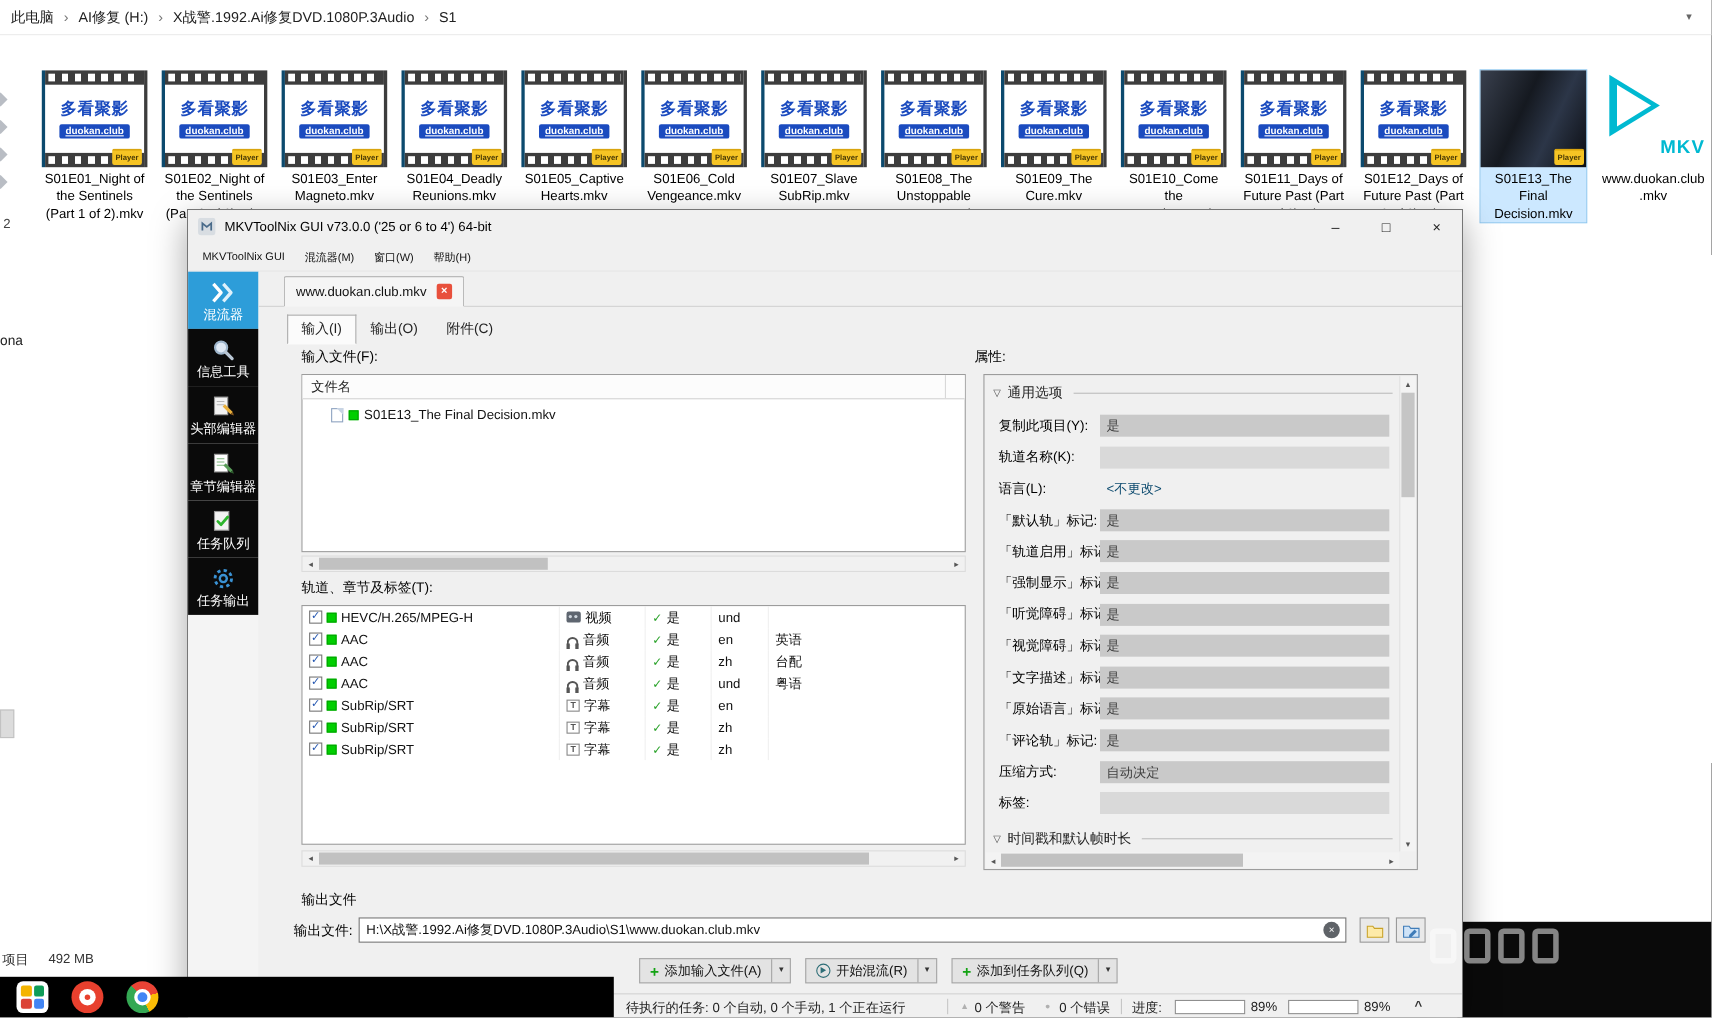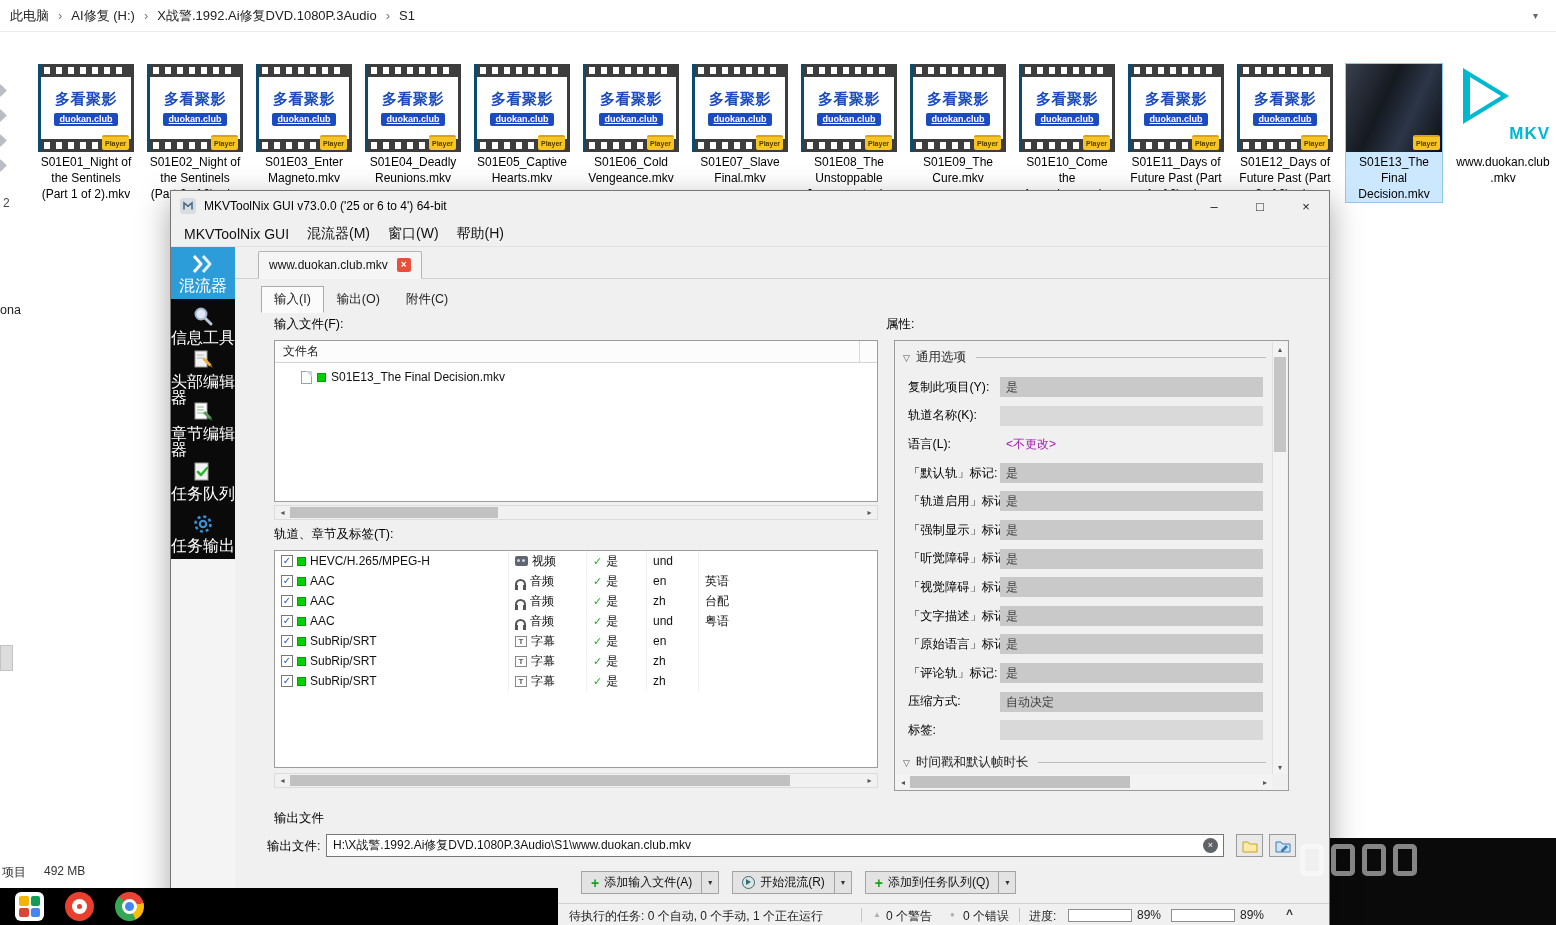--- a/index.html
+++ b/index.html
@@ -61,26 +61,26 @@
   .tb-chrome::after { content:""; position:absolute; inset:7px; border-radius:50%; background:#4285f4; border:3px solid #fff; }
 
   
   .mkv-window { position:absolute; left:170px; top:190px; width:1160px; height:735px; background:#f0f0f0; border:1px solid #767676; box-shadow:0 10px 30px rgba(0,0,0,.35); z-index:10; }
   .titlebar { position:absolute; left:0; top:0; right:0; height:30px; background:#f0f0f0; display:flex; align-items:center; padding-left:9px; }
   .app-icon { width:16px; height:16px; margin-right:8px; }
   .title-text { font-size:12px; color:#000; }
   .win-controls { position:absolute; right:0; top:0; height:30px; display:flex; }
   .win-btn { width:46px; height:30px; display:flex; align-items:center; justify-content:center; font-size:13px; color:#222; cursor:default; }
   .menubar { position:absolute; left:0; top:30px; right:0; height:26px; display:flex; align-items:center; padding-left:4px; background:#f0f0f0; border-bottom:1px solid #e3e3e3; }
-  .menu-item { padding:0 9px; font-size:14px; color:#111; }
+  .menu-item { padding:0 9px; font-size:10px; color:#111; }
   .side-tools { position:absolute; left:0; top:56px; width:64px; bottom:0; background:#f4f4f4; }
   .tool-tile { width:64px; height:52px; background:#0a0a0a; display:flex; flex-direction:column; align-items:center; justify-content:center; gap:2px; }
   .tool-tile.active { background:#2d9dd9; }
   .tool-icon { width:24px; height:24px; }
-  .tool-label { font-size:16px; color:#fff; line-height:1; }
+  .tool-label { font-size:12px; color:#fff; line-height:1; }
   .doc-tabbar { position:absolute; left:64px; top:56px; right:0; height:32px; background:#f0f0f0; border-bottom:1px solid #cfcfcf; }
   .doc-tab { position:absolute; left:23px; bottom:-1px; height:28px; display:flex; align-items:center; gap:9px; padding:0 10px; background:#f5f5f5; border:1px solid #b4b4b4; border-bottom:1px solid #f5f5f5; border-radius:2px 2px 0 0; font-size:12px; }
   .tab-close { width:14px; height:14px; background:#e8503c; color:#fff; font-size:10px; line-height:13px; text-align:center; border-radius:2px; font-weight:700; }
   .content { position:absolute; left:64px; top:88px; right:0; bottom:0; background:#f0f0f0; }
 
   .mini-tabs { position:absolute; left:26px; top:7px; display:flex; }
   .mini-tab { padding:4px 12px; font-size:12.5px; color:#222; border:1px solid transparent; }
   .mini-tab.active { background:#fbfbfb; border-color:#ababab; border-bottom-color:#fbfbfb; }
 
   .section-label { position:absolute; font-size:12.5px; color:#000; white-space:nowrap; }
@@ -130,21 +130,21 @@
   .props-panel { position:absolute; left:659px; top:61px; width:395px; height:451px; background:#f0f0f0; border:1px solid #9c9c9c; }
   .collapse-header { position:absolute; left:8px; right:22px; display:flex; align-items:center; gap:6px; font-size:12.5px; color:#222; }
   .collapse-header::after { content:""; flex:1; height:1px; background:#bdbdbd; margin-left:4px; }
   .ch-general { top:8px; } .ch-time { top:413px; }
   .collapse-tri { font-size:9px; color:#555; }
   .prop-fields { position:absolute; left:0; right:16px; top:32px; }
   .prop-row { position:relative; height:28.6px; display:flex; align-items:center; padding-left:13px; font-size:12.3px; color:#000; }
   .prop-control { position:absolute; left:105px; top:4px; width:263px; height:20px; line-height:20px; font-size:12px; padding:0 6px; overflow:hidden; white-space:nowrap; }
   .prop-control.disabled { background:#c9c9c9; color:#404040; }
   .prop-control.input { background:#d9d9d9; }
-  .prop-control.plain { color:#a21caf; }
+  .prop-control.plain { color:#0c4a6e; }
   .vscroll { position:absolute; right:1px; top:1px; bottom:16px; width:15px; background:#f3f3f3; border-left:1px solid #e0e0e0; }
   .vscroll .varr { position:absolute; left:0; right:0; height:14px; display:flex; align-items:center; justify-content:center; font-size:8px; color:#555; }
   .varr-up { top:0; } .varr-down { bottom:0; }
   .vthumb { position:absolute; left:1px; right:1px; top:15px; height:95px; background:#c5c5c5; }
   .props-hscroll { position:absolute; left:1px; right:16px; bottom:1px; height:14px; background:#f3f3f3; }
   .props-hscroll .arr { position:absolute; top:0; width:14px; height:14px; display:flex; align-items:center; justify-content:center; font-size:8px; color:#555; }
   .props-hscroll .hthumb { top:1px; height:12px; left:14px; width:220px; }
 
   .out-input { position:absolute; left:91px; top:555px; width:898px; height:23px; border:1px solid #767676; background:#fff; font-size:12px; padding:0 26px 0 6px; font-family:inherit; color:#111; }
   .out-clear { position:absolute; left:968px; top:559px; width:15px; height:15px; border-radius:50%; background:#5f6368; color:#fff; font-size:9px; line-height:15px; text-align:center; }
@@ -309,21 +309,21 @@
         <div class="thumb">
           <span class="film-strip top"></span>
           <span class="film-strip bottom"></span>
           <span class="brand-area">
             <span class="brand-title">多看聚影</span>
             <span class="brand-domain">duokan.club</span>
           </span>
 
           <span class="badge">Player</span>
         </div>
-        <div class="file-label">S01E07_Slave Final.mkv</div>
+        <div class="file-label">S01E07_Slave SubRip.mkv</div>
       </div>
 
       <div class="file-item filmstrip">
         <div class="thumb">
           <span class="film-strip top"></span>
           <span class="film-strip bottom"></span>
           <span class="brand-area">
             <span class="brand-title">多看聚影</span>
             <span class="brand-domain">duokan.club</span>
           </span>

